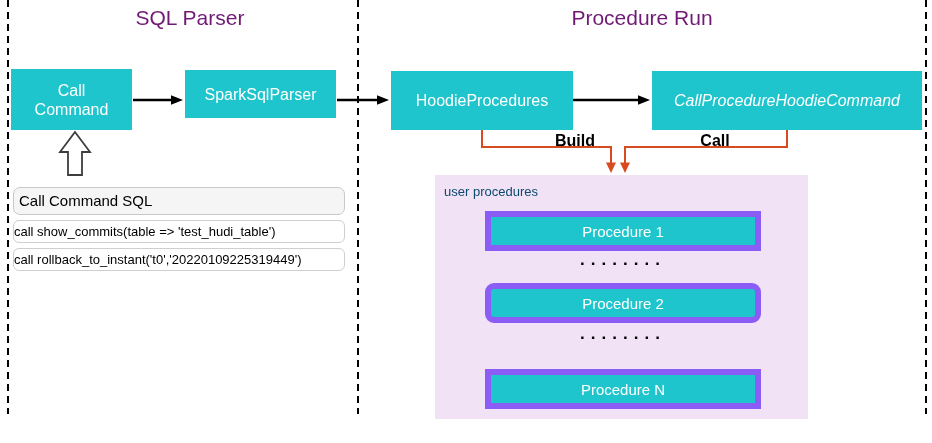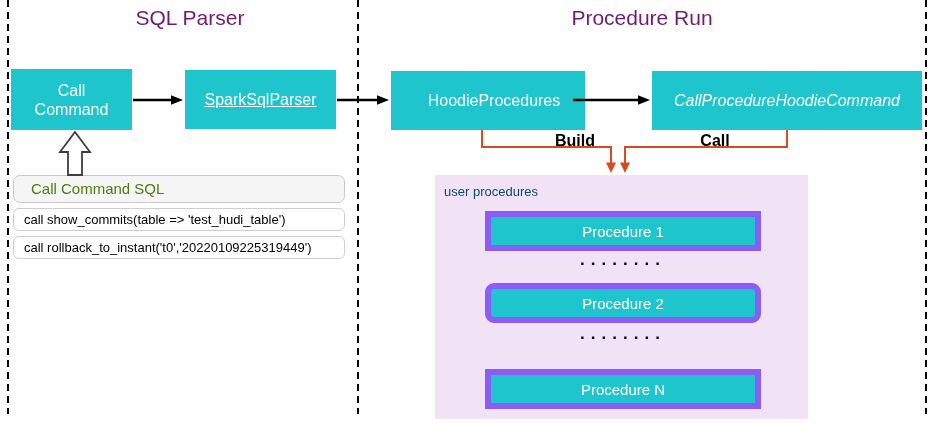--- a/index.html
+++ b/index.html
@@ -18,40 +18,40 @@
     font-size: 21px; color: #701a75; z-index: 2;
   }
   #title-sql-parser { left: 8px; width: 364px; }
   #title-procedure-run { left: 358px; width: 568px; }
   .node {
     position: absolute; display: flex; align-items: center; justify-content: center;
     background: var(--node_fill, #1EC5CC); color: #ffffff; font-size: 16px;
     text-align: center; z-index: 2; line-height: 19px;
   }
   #node-call-command { left: 11px; top: 69px; width: 121px; height: 61px; white-space: pre-line; }
-  #node-spark-sql-parser { left: 185px; top: 70px; width: 151px; height: 59px; text-decoration: underline; }
-  #node-hoodie-procedures { left: 391px; top: 71px; width: 182px; height: 59px; padding-left: 12px; }
+  #node-spark-sql-parser { left: 185px; top: 70px; width: 151px; height: 48px; }
+  #node-hoodie-procedures { left: 391px; top: 71px; width: 182px; height: 59px; }
   #node-call-procedure { left: 652px; top: 71px; width: 270px; height: 59px; font-style: italic; }
   .edge-label {
     position: absolute; top: 132px; width: 70px; text-align: center;
     font-size: 16px; color: #000; z-index: 2; font-weight: bold;
   }
   #label-build { left: 540px; }
   #label-call { left: 680px; }
   #sql-table { position: absolute; left: 13px; top: 175px; width: 332px; z-index: 2; }
   #sql-table-header {
     box-sizing: border-box; height: 28px; line-height: 26px;
     background: var(--table_header_fill, #F5F5F5);
     border: 1px solid #c9c9c9; border-radius: 7px;
-    font-size: 15px; color: #4d7c0f; padding-left: 17px;
+    font-size: 15px; color: #000000; padding-left: 5px; margin-top: 12px;
   }
   .sql-row {
     box-sizing: border-box; height: 23px; line-height: 21px; margin-top: 5px;
     background: #ffffff; border: 1px solid #cfcfcf; border-radius: 6px;
-    font-size: 13px; color: #000; padding-left: 10px; white-space: nowrap;
+    font-size: 13px; color: #000; white-space: nowrap;
   }
   #user-procedures {
     position: absolute; left: 435px; top: 175px; width: 373px; height: 244px;
     background: var(--user_procedures_fill, #F2E2F5); z-index: 1;
   }
   #user-procedures-label {
     position: absolute; left: 9px; top: 9px; font-size: 13px; color: #0c4a6e;
   }
   .procedure-box {
     position: absolute; left: 50px; width: 276px; height: 40px;

